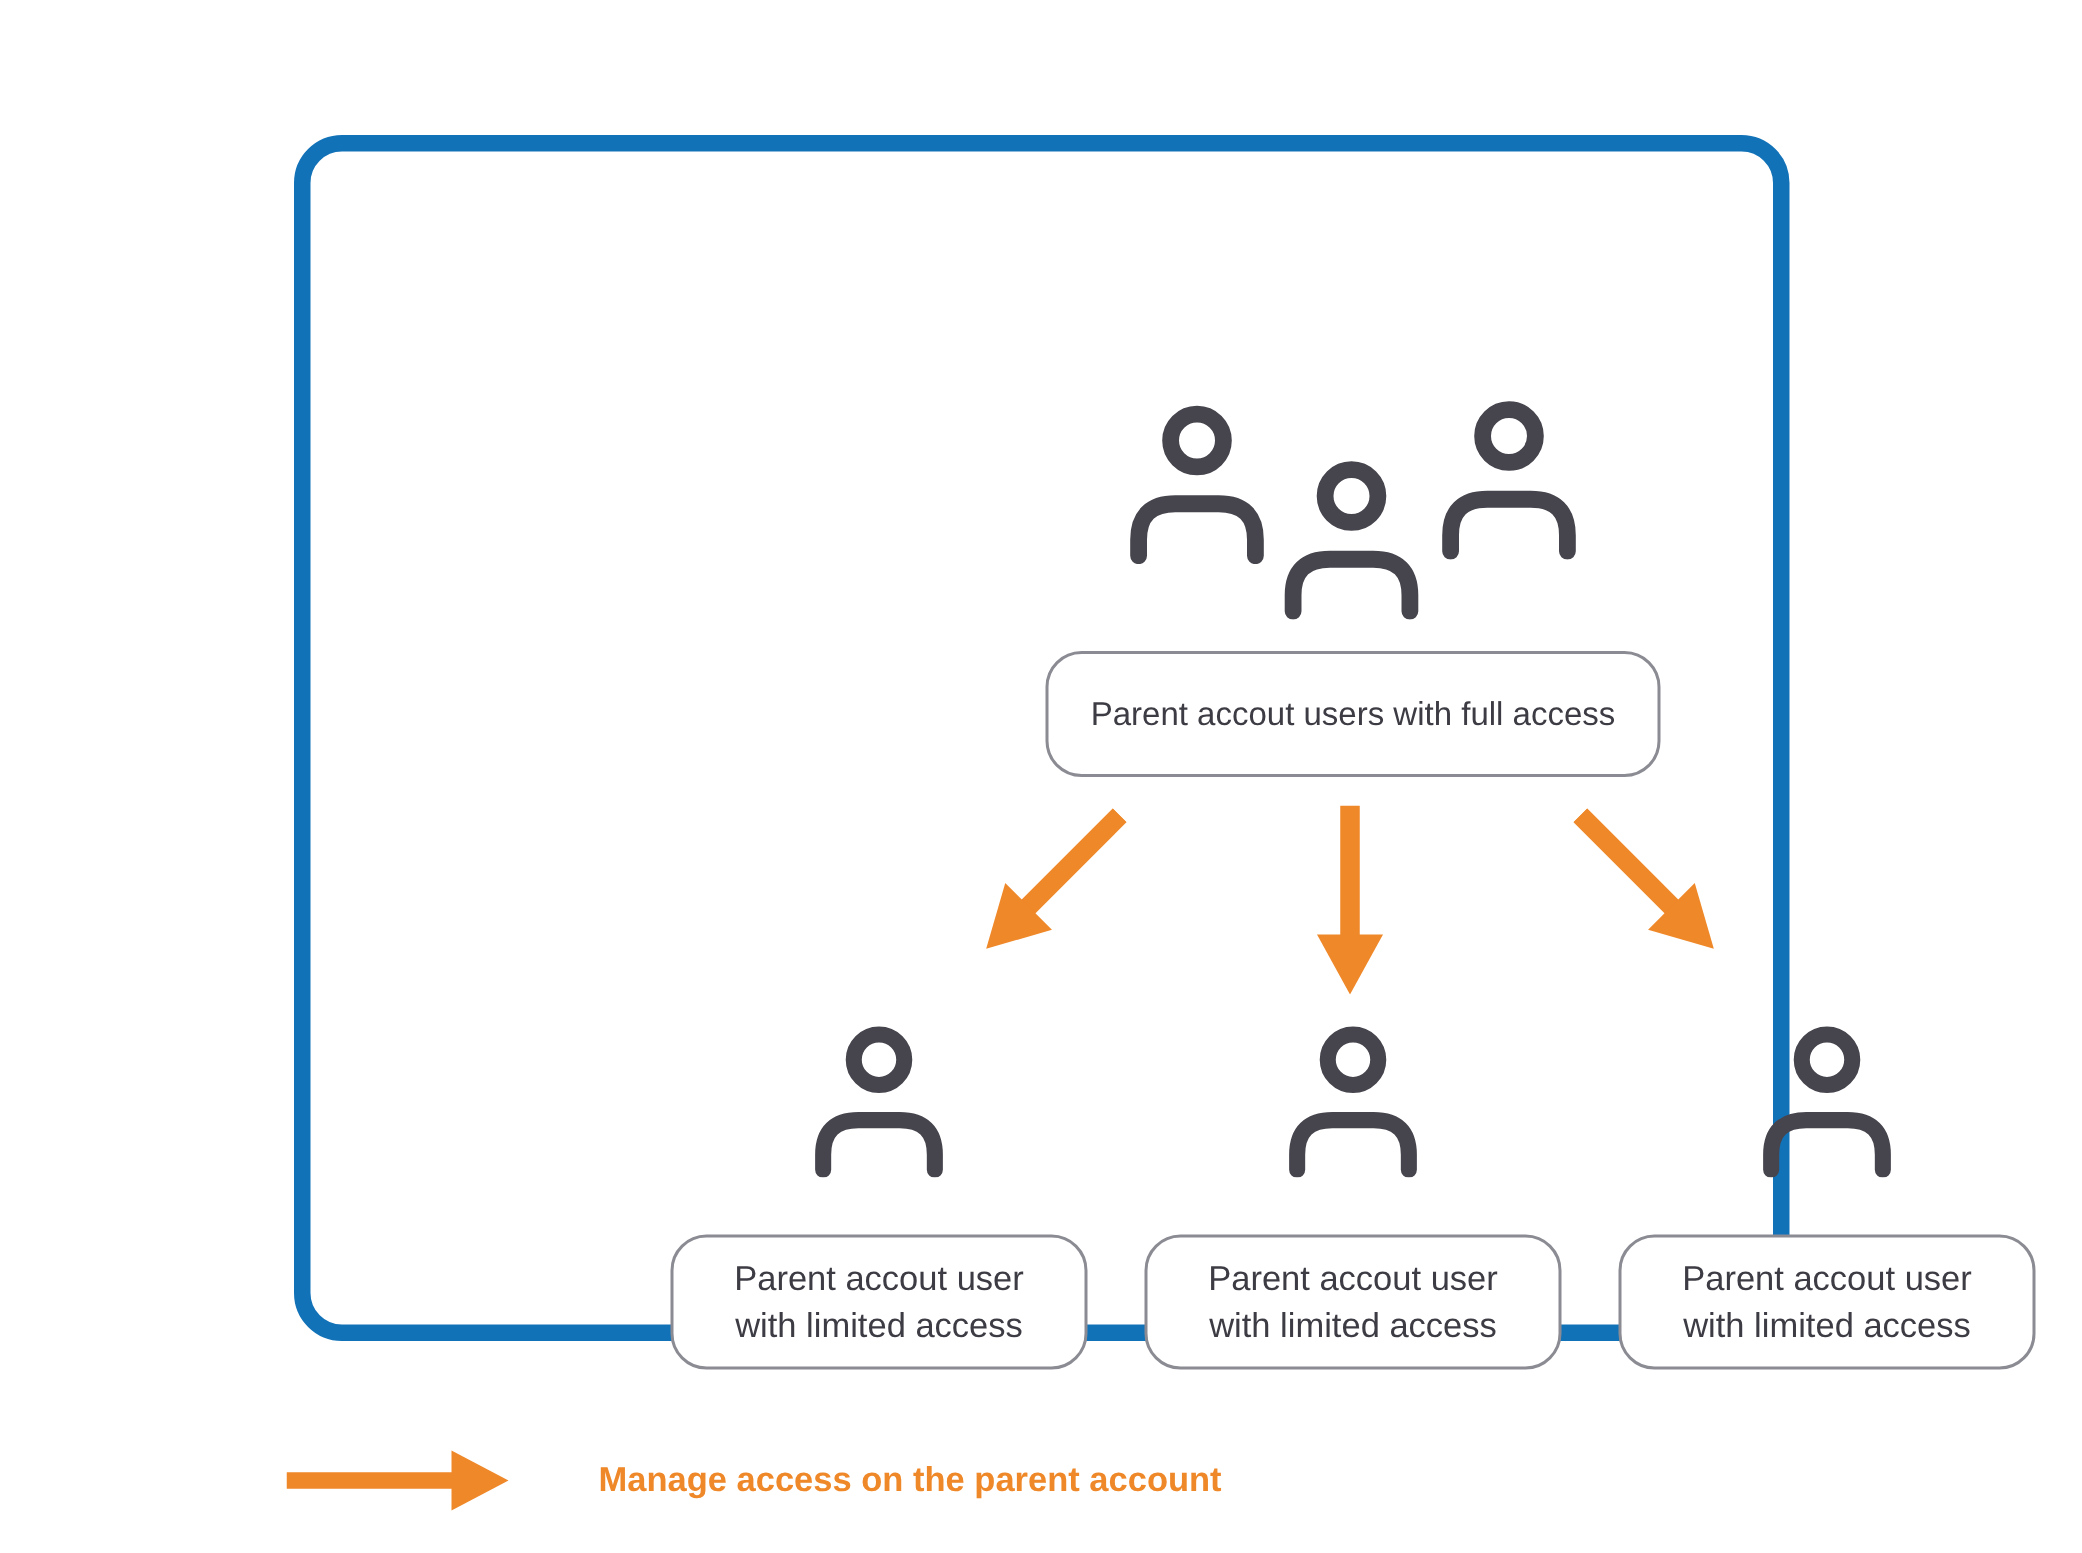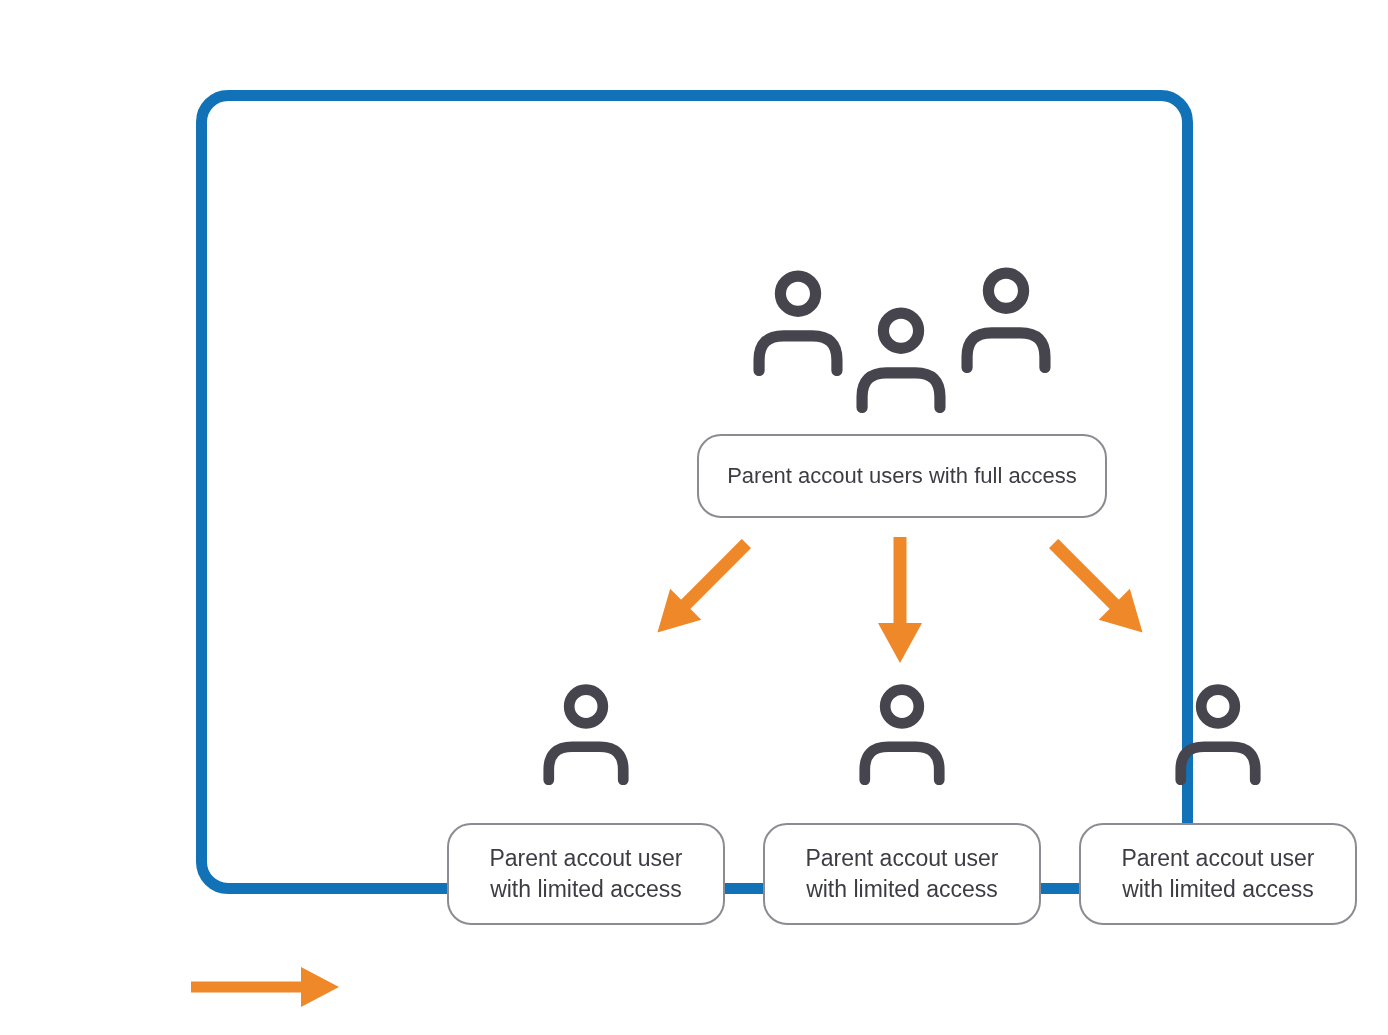--- a/index.html
+++ b/index.html
@@ -61,21 +61,21 @@
   .full-pill {
     left: 490px;
     top: 333px;
     width: 410px;
     height: 84px;
     font-size: 22px;
   }
   .limited-pill {
     top: 722px;
     width: 278px;
-    height: 102px;
+    height: 90px;
     font-size: 23px;
     line-height: 1.35;
     flex-direction: column;
   }
   .limited-left  { left: 240px; }
   .limited-mid   { left: 556px; }
   .limited-right { left: 872px; }
   .arrow {
     position: absolute;
     width: 46px;
@@ -187,14 +187,15 @@
       <span>with limited access</span>
     </div>
 
   </div>
 
   <div class="legend-arrow">
     <svg viewBox="0 0 150 42">
         <use href="#arrow-right"></use>
       </svg>
   </div>
+  <div class="legend-label">Manage access on the parent account</div>
 
 </div>
 
 </body></html>

